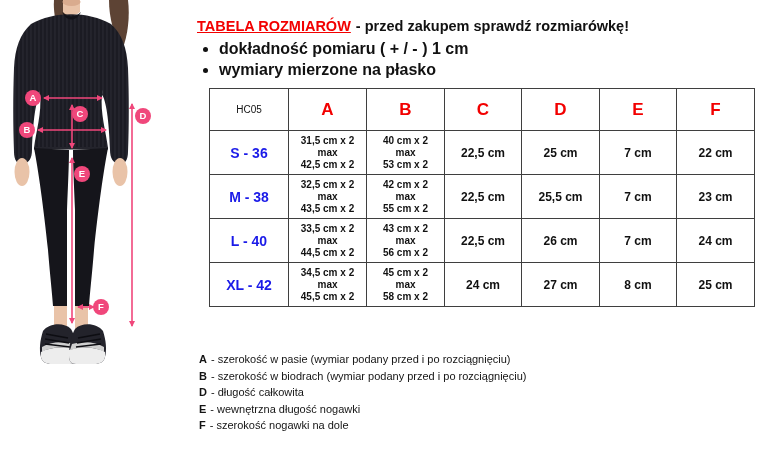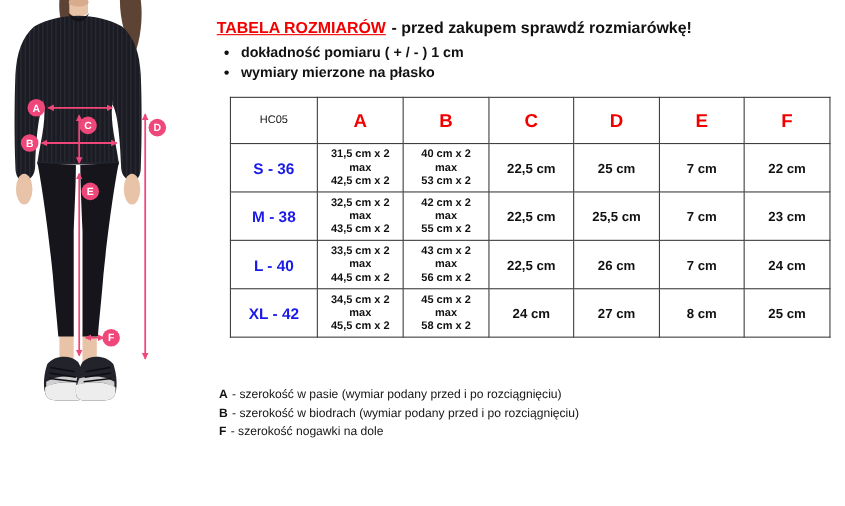--- a/index.html
+++ b/index.html
@@ -7,21 +7,21 @@
     position:relative;width:768px;height:460px;background:#ffffff;
     font-family:"Liberation Sans",sans-serif;overflow:hidden;color:#151515;
   }
   
   .figure{position:absolute;left:0;top:0;width:190px;height:370px;}
   
   .header{position:absolute;left:197px;top:18px;}
   .title{font-size:14.5px;font-weight:bold;color:#111;white-space:nowrap;}
   .title-red{color:#f20000;text-decoration:underline;}
   .title-rest{margin-left:5px;}
-  .bullets{margin:6px 0 0 22px;padding:0;font-size:13px;font-weight:bold;color:#111;}
+  .bullets{margin:6px 0 0 22px;padding:0;font-size:16px;font-weight:bold;color:#111;}
   .bullets li{margin-bottom:3px;}
   
   .size-table{
     position:absolute;left:209px;top:88px;width:545px;
     border-collapse:collapse;table-layout:fixed;background:#fff;
   }
   .size-table th,.size-table td{
     border:1px solid #3f3f3f;text-align:center;vertical-align:middle;padding:0;
   }
   .size-table thead tr{height:42px;}
@@ -233,17 +233,23 @@
   </table>
 
   <div class="legend">
     <div class="legend-row">
       <span class="ll">A</span><span class="lt">- szerokość w pasie (wymiar podany przed i po rozciągnięciu)</span>
     </div>
     <div class="legend-row">
       <span class="ll">B</span><span class="lt">- szerokość w biodrach (wymiar podany przed i po rozciągnięciu)</span>
     </div>
     <div class="legend-row">
+      <span class="ll">D</span><span class="lt">- długość całkowita</span>
+    </div>
+    <div class="legend-row">
+      <span class="ll">E</span><span class="lt">- wewnętrzna długość nogawki</span>
+    </div>
+    <div class="legend-row">
       <span class="ll">F</span><span class="lt">- szerokość nogawki na dole</span>
     </div>
   </div>
 
 </div>
 
 </body></html>

